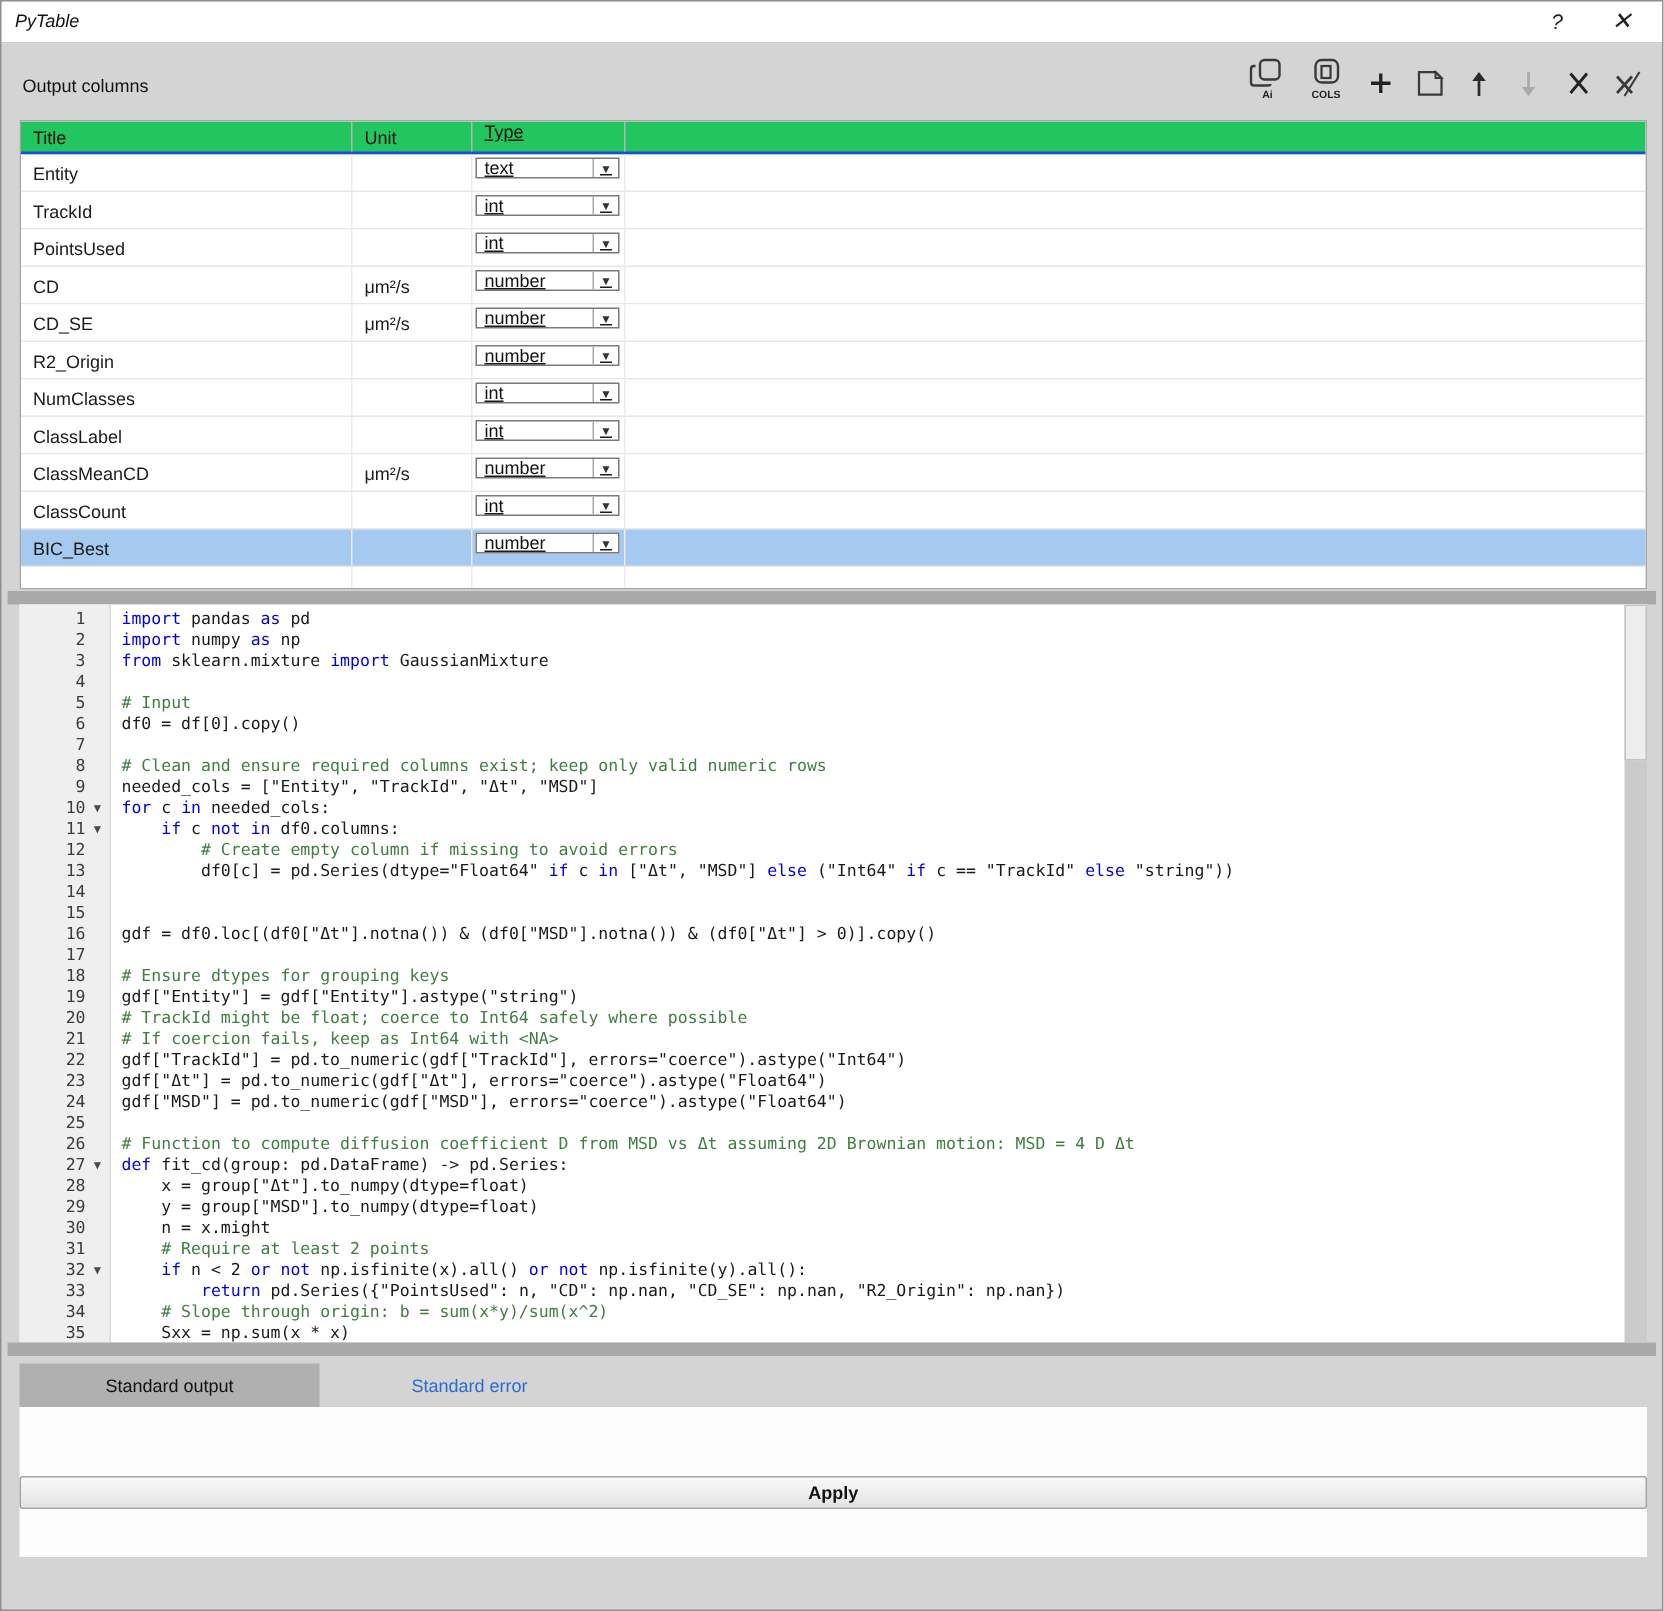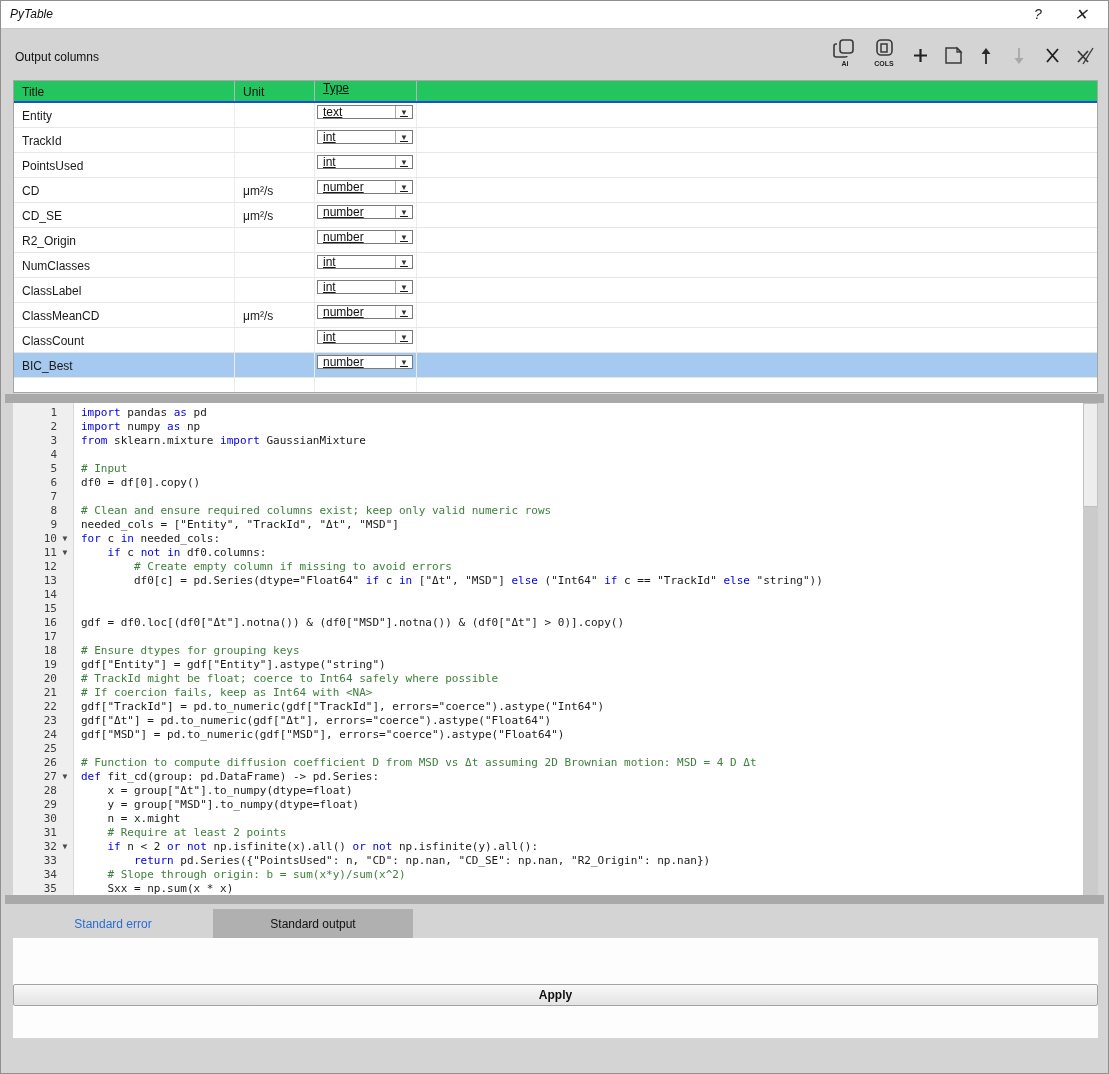--- a/index.html
+++ b/index.html
@@ -315,21 +315,21 @@
         <div class="cline"><div class="lnum">35</div><div class="fold"></div><div class="ccode">    Sxx = np.sum(x * x)</div></div>
       </div>
     <div class="vscroll">
       <div class="vthumb"></div>
     </div>
   </div>
 
   <div class="splitter split-bottom"></div>
 
   <div class="tabs">
+      <div class="tab active">Standard output</div>
       <div class="tab">Standard error</div>
-      <div class="tab active">Standard output</div>
     </div>
 
   <div class="output"></div>
 
   <button class="apply">Apply</button>
 
 </div>
 
 </body></html>

